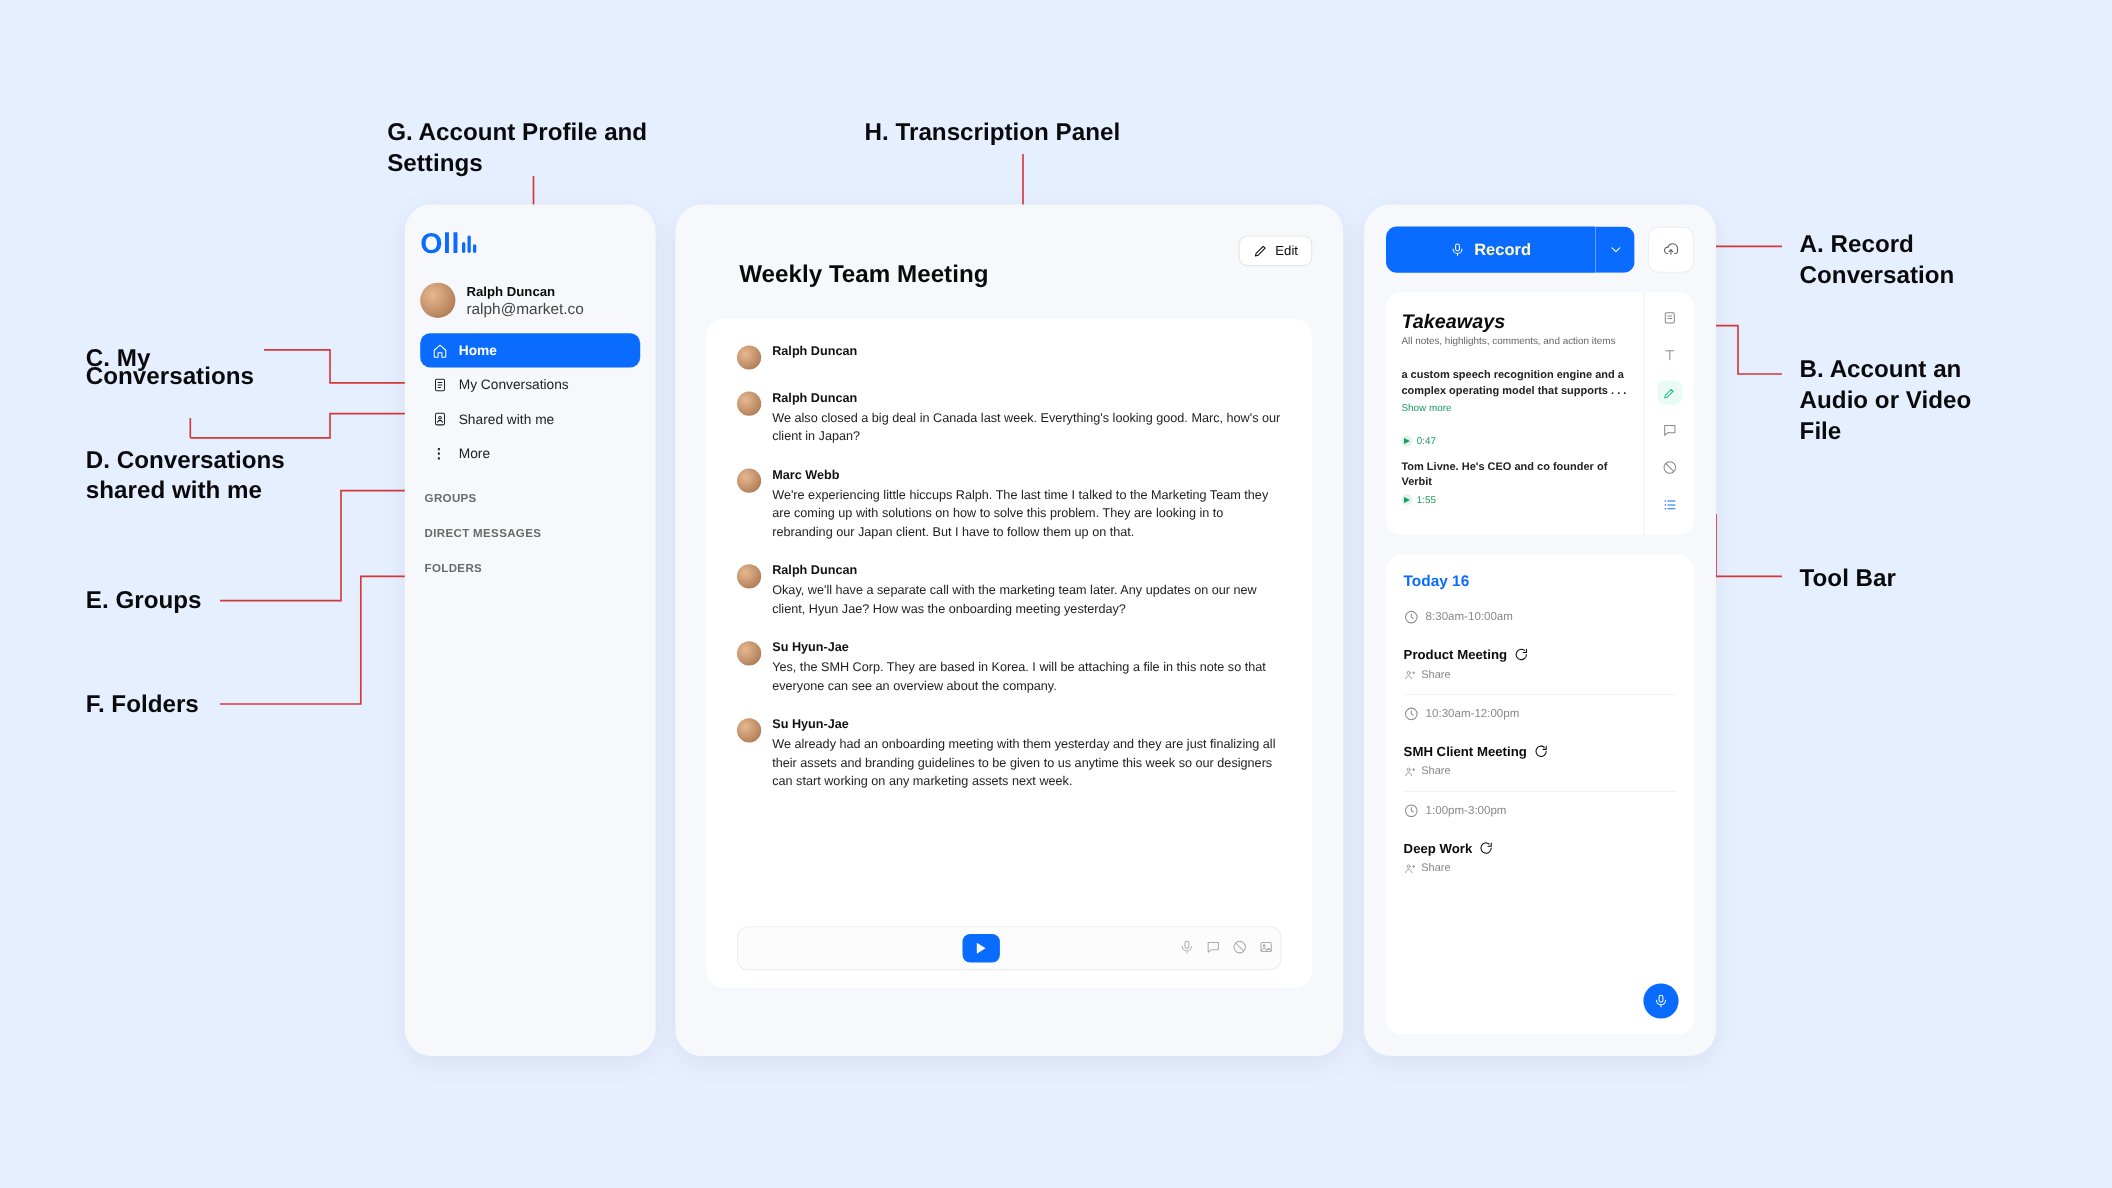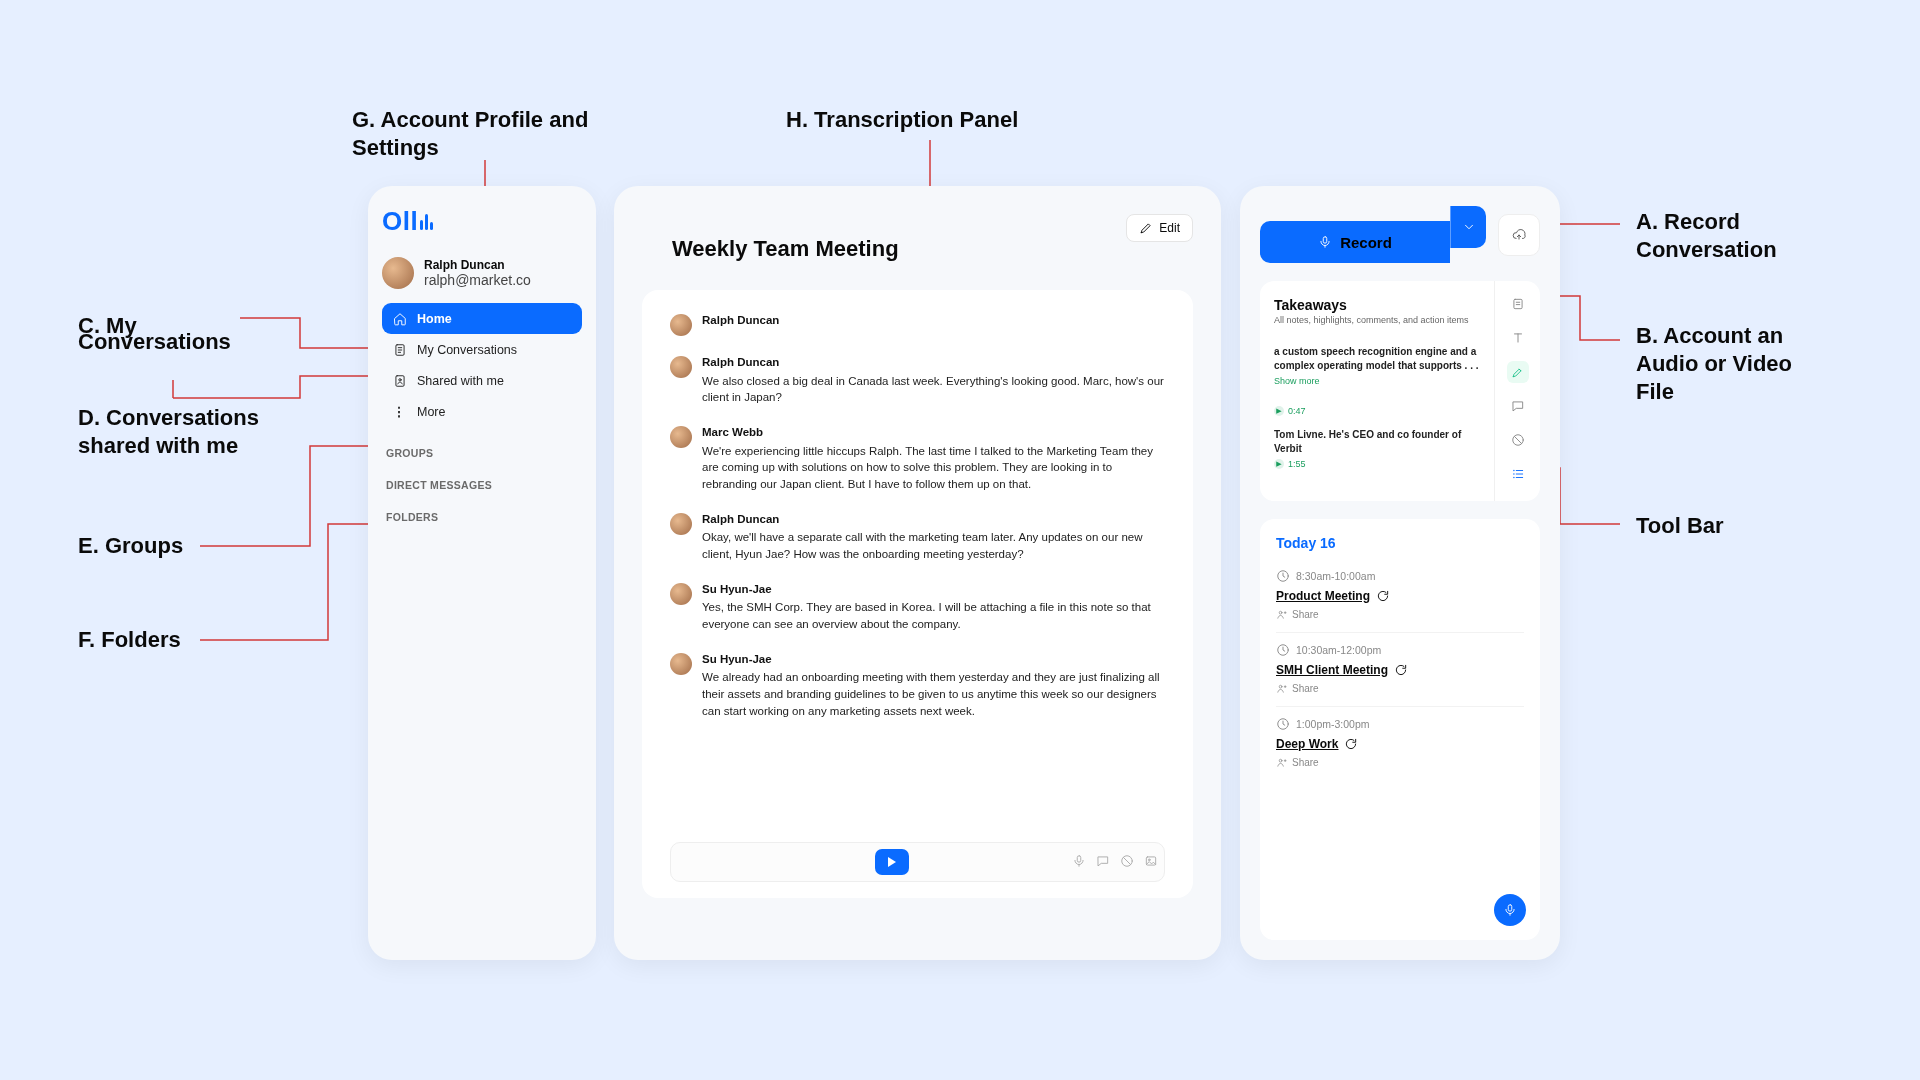--- a/index.html
+++ b/index.html
@@ -93,50 +93,50 @@
   }
   .play-left{width:34px}
   .play-icons{display:flex;gap:10px;color:#aaa;font-size:13px;}
   .play-icons span{cursor:pointer}
   .tri{width:0;height:0;border-left:8px solid #fff;border-top:5px solid transparent;border-bottom:5px solid transparent}
 
   
   .record-row { display:flex; gap:12px; align-items:center; }
   .record-group { display:flex; flex:1; }
   .record-btn {
-    flex:1; background:#0a6bff; color:#000000; border:none; border-radius:10px 0 0 10px;
-    height:42px; font-size:15px; font-weight:600; display:flex; align-items:center; justify-content:center; gap:8px; cursor:pointer;margin-top:15px;
+    flex:1; background:#0a6bff; color:#fef9c3; border:none; border-radius:10px 0 0 10px;
+    height:42px; font-size:15px; font-weight:600; display:flex; align-items:center; justify-content:center; gap:8px; cursor:pointer;
   }
   .record-drop {
     width:36px; height:42px; background:#0a6bff; border-left:1px solid rgba(255,255,255,.35);
     border-radius:0 10px 10px 0; color:#fff; display:flex;align-items:center;justify-content:center;cursor:pointer;
   }
   .import-btn {
     width:42px;height:42px;border-radius:10px;background:#fff;border:1px solid #eee;
     display:flex;align-items:center;justify-content:center;cursor:pointer;color:#555;
   }
 
   .takeaways-card { background:#fff; border-radius:14px; padding:0; display:flex; height:220px; }
   .takeaways-main { flex:1; padding:16px 14px; }
   .takeaways-side { width:46px; border-left:1px solid #f0f0f0; display:flex; flex-direction:column; align-items:center; gap:12px; padding:12px 0; }
-  .tk-title{font-size:14px;font-weight:800;}
+  .tk-title{font-size:18px;font-weight:800;font-style:italic;}
   .tk-sub{font-size:9px;color:#666;margin-top:2px;margin-bottom:20px;}
   .tk-item{font-size:10px;font-weight:700;line-height:1.35;color:#222;margin-bottom:4px;}
   .tk-more{font-size:9px;color:#1a9e5e;margin-bottom:20px;cursor:pointer}
   .tk-stamp{font-size:9px;color:#1a9e5e;display:flex;gap:4px;margin-bottom:12px;}
   .tk-stamp .dot{width:10px;height:10px;border-radius:50%;background:#1a9e5e22;display:flex;align-items:center;justify-content:center;font-size:7px;color:#1a9e5e}
   .side-ico{width:22px;height:22px;border-radius:6px;display:flex;align-items:center;justify-content:center;color:#888;cursor:pointer}
   .side-ico.active{color:#1ec28b;background:#e9fbf3}
 
   .schedule-card{background:#fff;border-radius:14px;padding:16px 16px 10px 16px;flex:1;position:relative;display:flex;flex-direction:column;gap:0;}
   .sched-title{font-size:14px;font-weight:700;color:#0a6bff;margin-bottom:8px;}
   .event{padding:10px 0 12px 0;border-bottom:1px solid #f2f2f2;}
   .event:last-child{border-bottom:none}
   .ev-time{font-size:10.5px;color:#888;display:flex;align-items:center;gap:6px;}
-  .ev-title{font-size:12px;font-weight:800;margin-top:6px;display:flex;align-items:center;gap:6px;text-decoration:underline;}
+  .ev-title{font-size:12px;font-weight:800;margin-top:20px;display:flex;align-items:center;gap:6px;}
   .ev-share{font-size:10px;color:#888;margin-top:6px;display:flex;align-items:center;gap:5px}
   .fab{position:absolute;bottom:14px;right:14px;width:32px;height:32px;border-radius:50%;background:#0a6bff;display:flex;align-items:center;justify-content:center;color:#fff;cursor:pointer}
 
   svg.glyph{width:14px;height:14px;stroke:currentColor;fill:none;stroke-width:1.6;stroke-linecap:round;stroke-linejoin:round}
 </style>
 </head>
 <body>
 
 <div class="callout" style="left:352px;top:106px;max-width:280px">G. Account Profile and Settings</div>
 <div class="callout" style="left:786px;top:106px">H. Transcription Panel</div>

